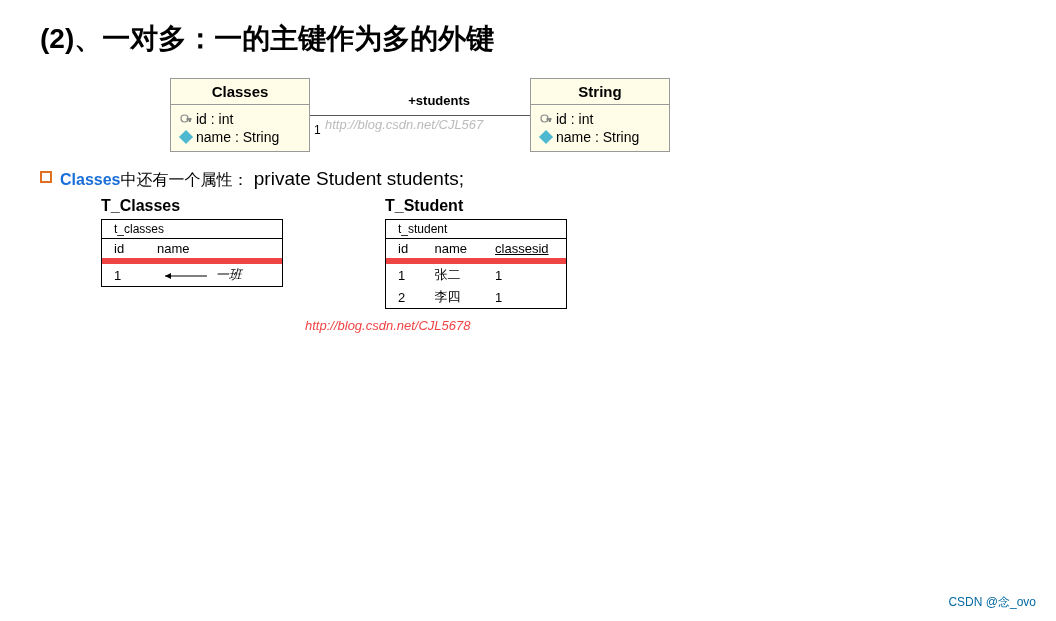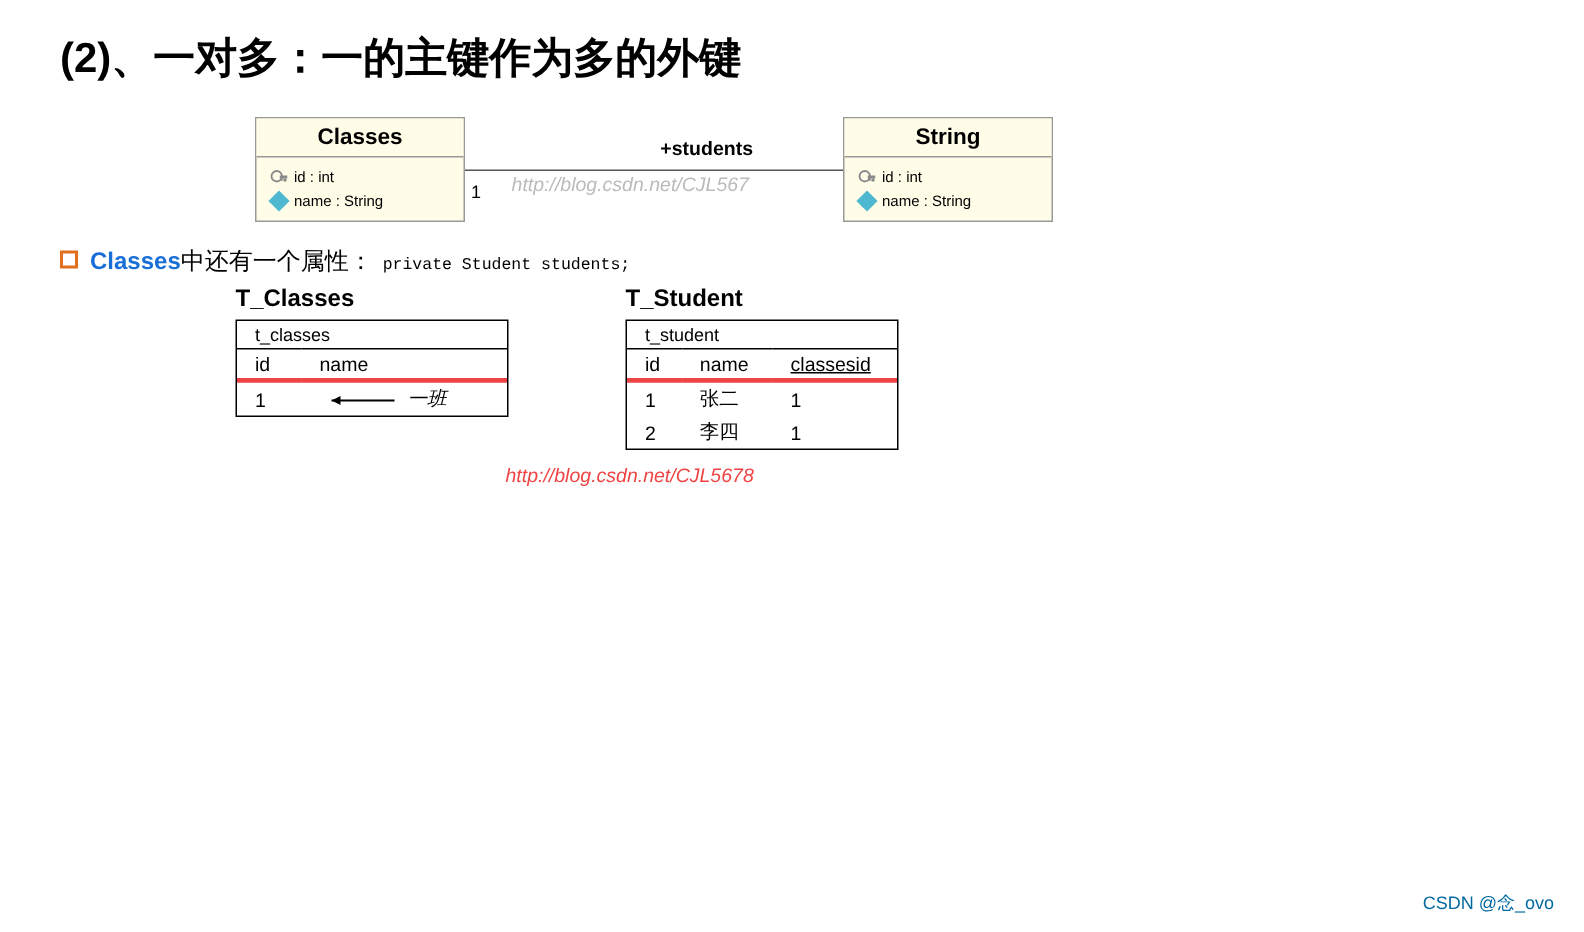--- a/index.html
+++ b/index.html
@@ -44,21 +44,21 @@
       color: #000;
     }
 
     .uml-body {
       padding: 4px 8px;
     }
 
     .uml-field {
       display: flex;
       align-items: center;
-      font-size: 10px;
+      font-size: 14px;
       color: #000;
       margin: 2px 0;
       gap: 3px;
     }
 
     .uml-icon {
       width: 14px;
       height: 14px;
       position: relative;
       display: inline-flex;
@@ -95,23 +95,23 @@
       color: #000;
       font-family: "Microsoft YaHei", "微软雅黑", sans-serif;
     }
 
     .bullet-text .highlight {
       color: #1a6ed8;
       font-weight: bold;
     }
 
     .bullet-text .code {
-      font-family: Liberation Mono, monospace;
-      color: #000;
-      font-size: 11px;
+      font-family: Liberation Sans, sans-serif;
+      color: #000;
+      font-size: 19px;
     }
 
     .db-label {
       font-size: 16px;
       font-weight: bold;
       color: #000;
       font-family: "Microsoft YaHei", "微软雅黑", sans-serif;
       margin-bottom: 4px;
     }
 
@@ -123,21 +123,21 @@
 
     .db-table-name {
       font-size: 12px;
       color: #000;
       border-bottom: 1px solid #000;
       padding: 2px 4px;
     }
 
     .db-table th {
       font-weight: normal;
-      border-bottom: 3px solid #ef4444;
+      border-bottom: 6px solid #ef4444;
       padding: 2px 12px;
       text-align: left;
     }
 
     .db-table td {
       padding: 2px 12px;
       text-align: left;
     }
 
     .db-table tr:last-child td {
@@ -161,21 +161,21 @@
     .uml-row {
       display: flex;
       align-items: center;
       margin-left: 130px;
       margin-bottom: 16px;
       position: relative;
     }
 
     .connector-wrapper {
       position: relative;
-      width: 252px;
+      width: 220px;
       height: 60px;
       display: flex;
       align-items: center;
     }
 
     .h-line {
       position: absolute;
       top: 50%;
       left: 0;
       right: 0;
@@ -206,22 +206,22 @@
       left: 50%;
       transform: translateX(-60%);
       font-size: 13px;
       color: #bbb;
       font-style: italic;
       pointer-events: none;
     }
 
     .db-tables-row {
       display: flex;
-      gap: 78px;
-      margin-left: 117px;
+      gap: 102px;
+      margin-left: 61px;
     }
 
     .db-col {
       display: flex;
       flex-direction: column;
       align-items: flex-start;
     }
 
     .underline {
       text-decoration: underline;

